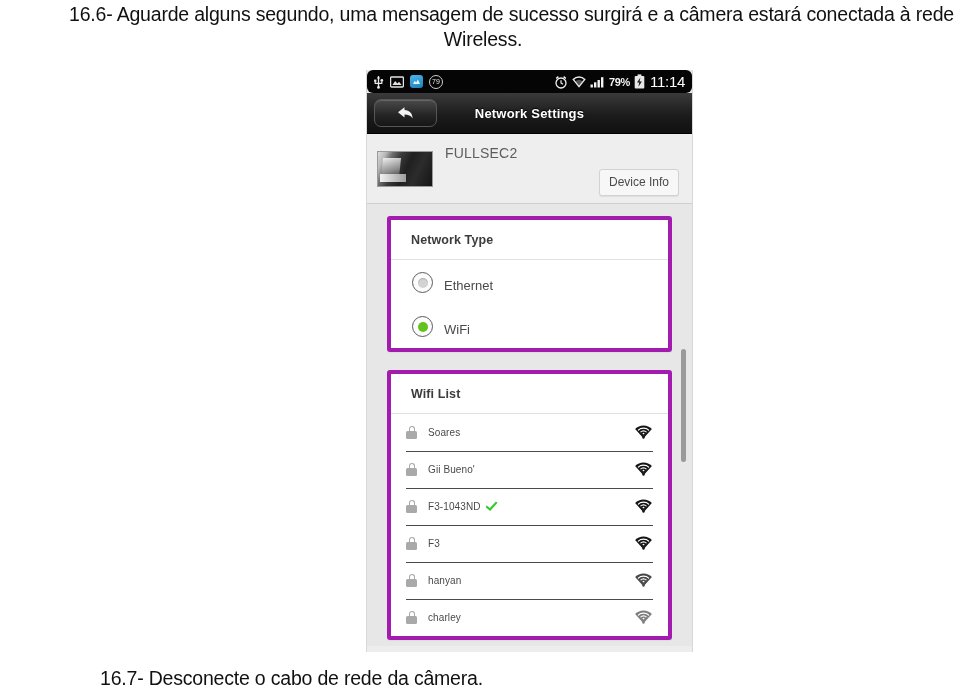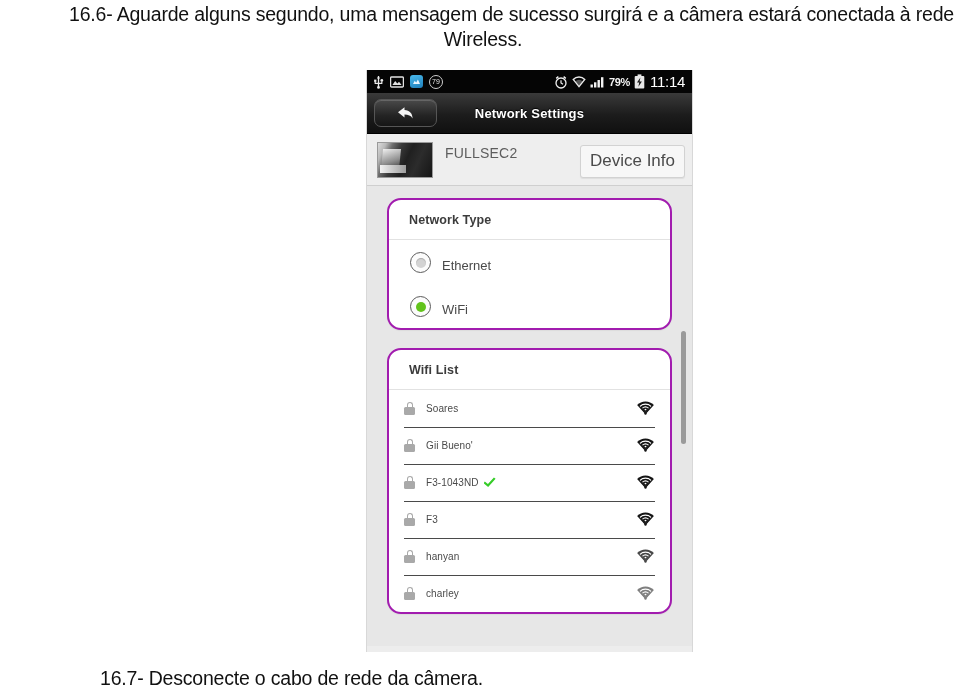--- a/index.html
+++ b/index.html
@@ -53,20 +53,21 @@
 
   
   .statusbar {
     position: relative;
     height: 23px;
     background: #050505;
     display: flex;
     align-items: center;
     padding: 0 7px 0 6px;
     color: #f2f2f2;
+    border-radius: 6px;
   }
   .sb-left { display: flex; align-items: center; gap: 6px; }
   .sb-right { display: flex; align-items: center; gap: 4px; margin-left: auto; }
   .sb-ico { display: block; }
   .sb-appicon {
     width: 13px; height: 13px;
     background: linear-gradient(160deg,#49b9ec,#1f7fba);
     border-radius: 3px;
     position: relative;
   }
@@ -115,21 +116,21 @@
     color: #ffffff;
     font-size: 13px;
     font-weight: bold;
     letter-spacing: 0.2px;
     text-shadow: 0 -1px 1px #000;
     pointer-events: none;
   }
 
   
   .device-row {
-    height: 52px;
+    height: 70px;
     background: #eeeeee;
     border-bottom: 1px solid #cfcfcf;
     display: flex;
     align-items: center;
     padding: 0 9px 0 10px;
     position: relative;
   }
   .thumb {
     width: 56px; height: 36px;
     border: 1px solid #9a9a9a;
@@ -155,42 +156,42 @@
   .device-name {
     margin-left: 12px;
     font-size: 14px;
     color: #5d5d5d;
     letter-spacing: 0.2px;
     align-self: flex-start;
     margin-top: 11px;
   }
   .device-info-btn {
     position: absolute;
-    right: 7px; bottom: 7px;
+    right: 13px; bottom: 7px;
     padding: 5px 9px 6px 9px;
-    font-size: 17px;
+    font-size: 12px;
     color: #4b4b4b;
     background: #f7f7f7;
     border: 1px solid #d2d2d2;
     border-radius: 3px;
     box-shadow: 0 1px 1px rgba(0,0,0,.07);
   }
 
   
   .content {
     position: relative;
     padding: 12px 0 0 0;
     height: 455px;
     background: #e7e7e7;
   }
   .card {
     margin: 0 20px 0 20px;
     background: #ffffff;
-    border: 2px solid #a21caf;
-    border-radius: 14px;
+    border: 4px solid #a21caf;
+    border-radius: 3px;
     box-shadow: 0 1px 1px rgba(0,0,0,.05);
     overflow: hidden;
   }
   .card + .card { margin-top: 18px; }
   .card-header {
     padding: 13px 0 12px 20px;
     font-size: 12.5px;
     font-weight: bold;
     color: #3c3c3c;
     letter-spacing: 0.1px;

